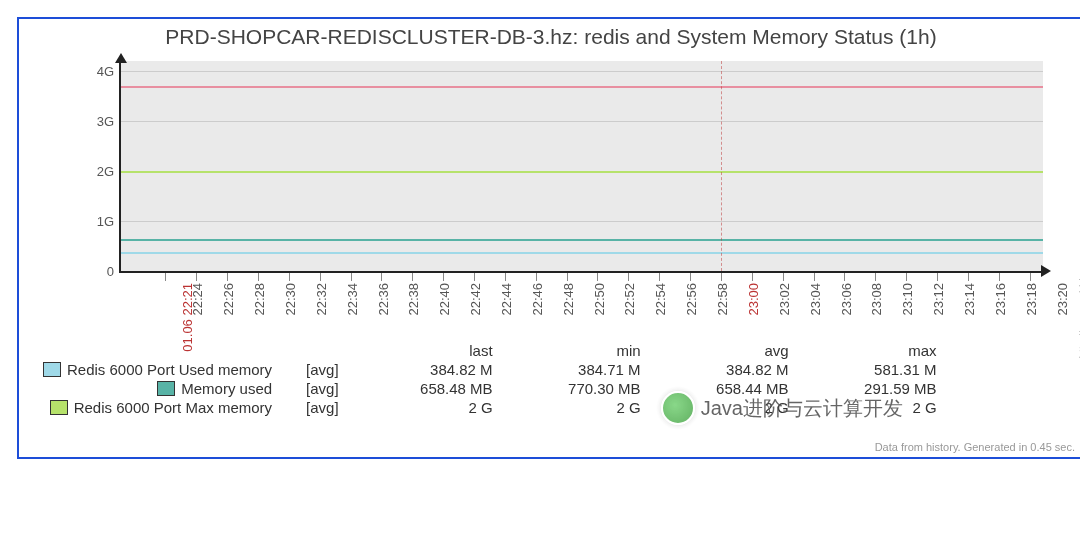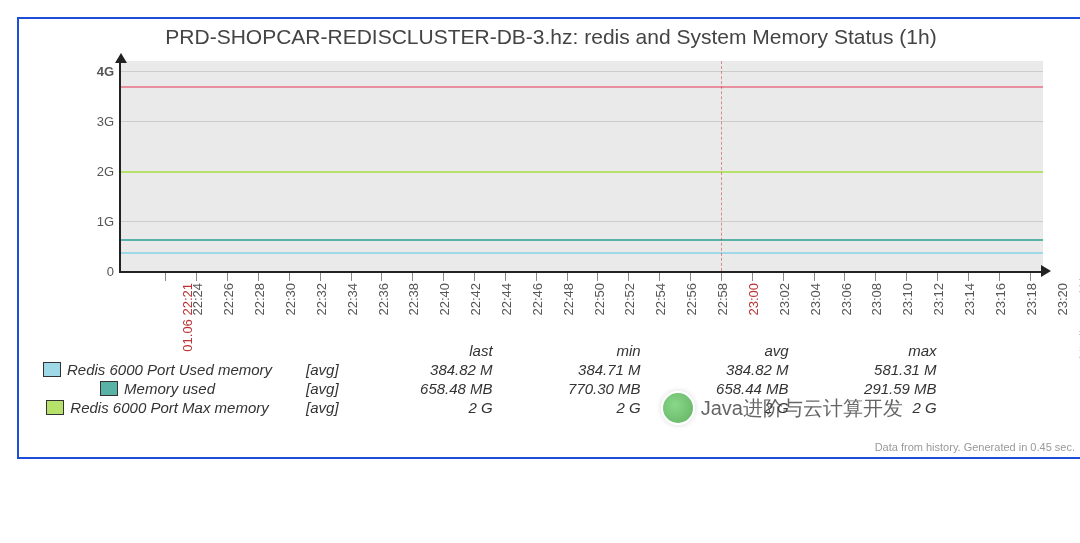--- a/index.html
+++ b/index.html
@@ -107,33 +107,32 @@
     height: 210px;
     border-left: 1px dashed #b33;
     opacity: 0.5;
   }
   .legend {
     position: absolute;
     left: 20px;
     bottom: 40px;
     font-size: 15px;
     color: #333;
-    font-style: italic;
   }
   .legend table {
     border-collapse: collapse;
   }
   .legend th, .legend td {
     padding: 1px 4px;
     text-align: right;
     font-weight: normal;
     color: #333;
   }
   .legend td.name {
-    text-align: center;
+    text-align: right;
     white-space: nowrap;
   }
   .legend .swatch {
     display: inline-block;
     width: 16px;
     height: 13px;
     border: 1px solid #333;
     vertical-align: -2px;
     margin-right: 6px;
   }
@@ -200,21 +199,21 @@
         <div class="grid-major" style="top: 10px;"></div>
         <div class="series" style="top: 191.2px; border-top-color: rgb(159, 217, 232);"></div>
         <div class="series" style="top: 177.85px; border-top-color: rgb(88, 179, 166);"></div>
         <div class="series" style="top: 110px; border-top-color: rgb(182, 226, 107);"></div>
         <div class="series" style="top: 25px; border-top-color: rgb(232, 143, 160);"></div>
       </div>
   <div class="ytick-label" style="top: 220px;">0</div>
       <div class="ytick-label" style="top: 170px;">1G</div>
       <div class="ytick-label" style="top: 120px;">2G</div>
       <div class="ytick-label" style="top: 70px;">3G</div>
-      <div class="ytick-label" style="top: 20px; font-weight: bold;">4G</div>
+      <div class="ytick-label" style="top: 20px;">4G</div>
       <div class="xtick-label bound" style="left: 70px;">01.06 22:21</div>
       <div class="xtick" style="left: 116.3px;"></div>
       <div class="xtick-label" style="left: 116.3px;">22:24</div>
       <div class="xtick" style="left: 147.167px;"></div>
       <div class="xtick-label" style="left: 147.167px;">22:26</div>
       <div class="xtick" style="left: 178.033px;"></div>
       <div class="xtick-label" style="left: 178.033px;">22:28</div>
       <div class="xtick" style="left: 208.9px;"></div>
       <div class="xtick-label" style="left: 208.9px;">22:30</div>
       <div class="xtick" style="left: 239.767px;"></div>

